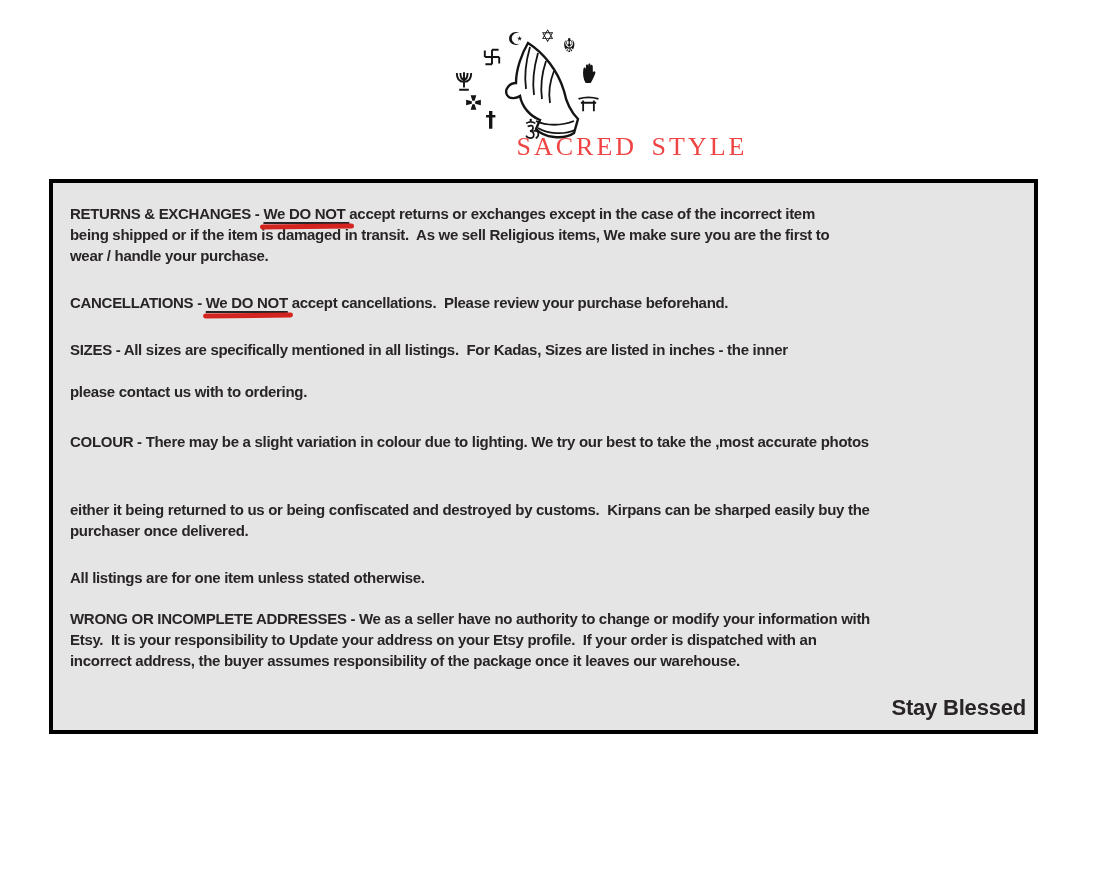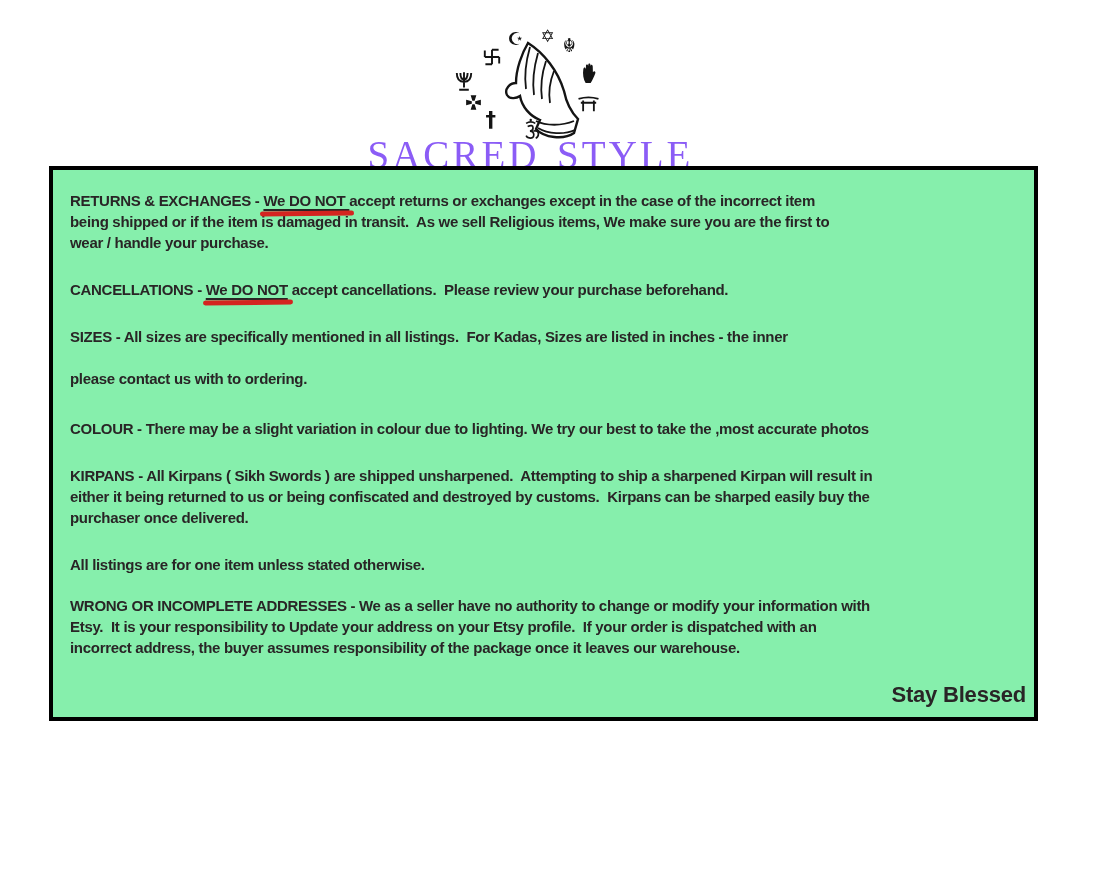--- a/index.html
+++ b/index.html
@@ -12,30 +12,30 @@
   .logo{
     position:relative;width:260px;height:168px;margin:8px auto 0 auto;
   }
   .logo .sym{
     position:absolute;color:#141414;line-height:1;
     font-family:"DejaVu Sans",sans-serif;
   }
   .logo svg{position:absolute;display:block;}
   .brand{
     position:absolute;left:-60px;right:-60px;top:124px;
-    text-align:left;
+    text-align:right;
     font-family:"Liberation Serif","DejaVu Serif",serif;
-    font-size:39px;color:#8b5cf6;letter-spacing:3px;word-spacing:5px;
+    font-size:26px;color:#ef4444;letter-spacing:3px;word-spacing:5px;
     font-weight:500;
   }
   
   .pbox{
-    position:absolute;left:49px;top:166px;width:989px;height:555px;
+    position:absolute;left:49px;top:179px;width:989px;height:555px;
     border:4px solid #000;box-sizing:border-box;
-    padding:20px 8px 10px 17px;overflow:hidden;background:#86efac;
+    padding:20px 8px 10px 17px;overflow:hidden;background:#e5e5e5;
   }
   .para{
     margin:0 0 26px 0;
     font-size:15px;font-weight:700;color:#292526;
     line-height:21px;letter-spacing:-0.3px;
     white-space:pre;
   }
   .para-sizes{margin-bottom:29px;}
   .para-listings{margin-bottom:20px;}
   .para-large{font-size:22px;letter-spacing:-0.2px;margin-bottom:0;text-align:right;}
@@ -94,17 +94,17 @@
   </svg>
 
   <div class="brand">SACRED STYLE</div>
 </div>
 
 <div class="pbox">
   <div class="para"><span>RETURNS &amp; EXCHANGES - </span><span class="red-marker">We DO NOT </span><span>accept returns or exchanges except in the case of the incorrect item</span><br><span>being shipped or if the item is damaged in transit.  As we sell Religious items, We make sure you are the first to</span><br><span>wear / handle your purchase.</span></div>
   <div class="para"><span>CANCELLATIONS - </span><span class="red-marker">We DO NOT</span><span> accept cancellations.  Please review your purchase beforehand.</span></div>
   <div class="para para-sizes"><span>SIZES - All sizes are specifically mentioned in all listings.  For Kadas, Sizes are listed in inches - the inner</span><br><br><span>please contact us with to ordering.</span></div>
   <div class="para"><span>COLOUR - There may be a slight variation in colour due to lighting. We try our best to take the ,most accurate photos</span></div>
-  <div class="para"><span>KIRPANS - All Kirpans ( Sikh Swords ) are shipped unsharpened.  Attempting to ship a sharpened Kirpan will result in</span><br><span>either it being returned to us or being confiscated and destroyed by customs.  Kirpans can be sharped easily buy the</span><br><span>purchaser once delivered.</span></div>
+  <div class="para"><br><span>either it being returned to us or being confiscated and destroyed by customs.  Kirpans can be sharped easily buy the</span><br><span>purchaser once delivered.</span></div>
   <div class="para para-listings"><span>All listings are for one item unless stated otherwise.</span></div>
   <div class="para"><span>WRONG OR INCOMPLETE ADDRESSES - We as a seller have no authority to change or modify your information with</span><br><span>Etsy.  It is your responsibility to Update your address on your Etsy profile.  If your order is dispatched with an</span><br><span>incorrect address, the buyer assumes responsibility of the package once it leaves our warehouse.</span></div>
   <div class="para para-large"><span>Stay Blessed</span></div>
 </div>
 
 </body></html>

